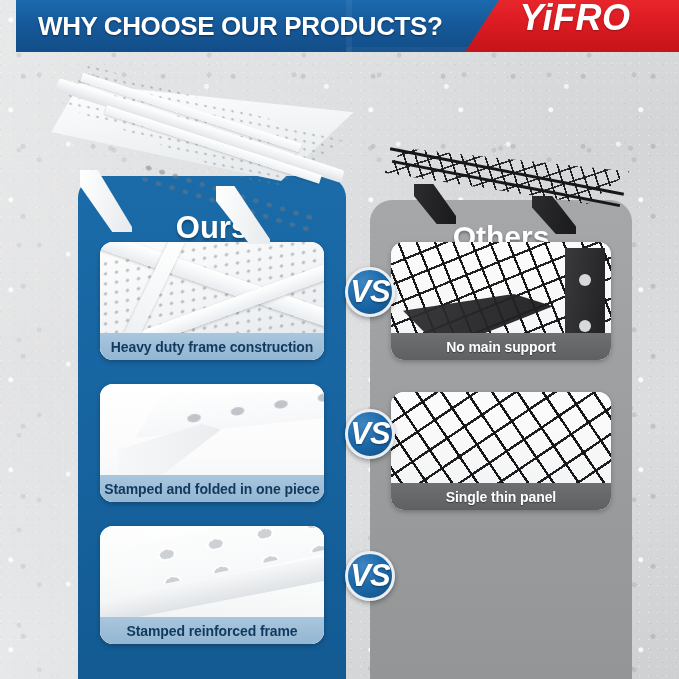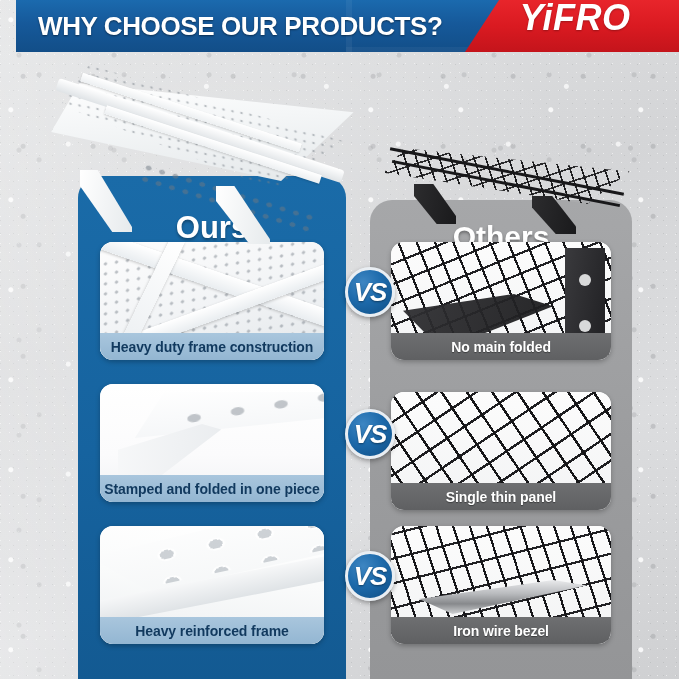--- a/index.html
+++ b/index.html
@@ -125,21 +125,21 @@
   .vs{
     position:absolute; width:50px; height:50px; z-index:30;
     border-radius:50%;
     background:radial-gradient(circle at 34% 28%,#3e86c2 0%,#1d6aab 45%,#0f4e84 100%);
     border:3px solid #e9eef3;
     box-shadow:0 2px 5px rgba(0,0,0,.35);
     display:flex; align-items:center; justify-content:center;
   }
   .vs span{
     color:#fff; font-weight:bold; font-style:italic;
-    font-size:26px; letter-spacing:-1px;
+    font-size:31px; letter-spacing:-1px;
     text-shadow:0 1px 2px rgba(0,0,0,.4);
   }
 
   
   .hero{ position:absolute; z-index:20; }
 
   
   .hero-ours{ left:48px; top:78px; width:315px; height:150px; }
   .ho-deck{
     position:absolute; left:0; top:0; width:315px; height:104px;
@@ -361,53 +361,46 @@
     </div>
     <div class="card-caption cap-ours">Stamped and folded in one piece</div>
   </div>
 
   <div class="card card-ours" style="top:350px">
     <div class="art art-slab">
       <div class="top"></div>
       <div class="edge"></div>
       <div class="dimples"></div>
     </div>
-    <div class="card-caption cap-ours">Heavy reinforced frame</div>
+    <div class="card-caption cap-ours">Stamped reinforced frame</div>
   </div>
 </div>
 
 <div class="panel panel-others">
   <div class="panel-heading heading-others">Others</div>
 
   <div class="card card-others" style="top:42px">
     <div class="art art-wire">
       <div class="grid"></div>
       <div class="plate"></div>
       <div class="post">
         <i class="h1"></i>
         <i class="h2"></i>
       </div>
     </div>
-    <div class="card-caption cap-others">No main folded</div>
+    <div class="card-caption cap-others">No main support</div>
   </div>
 
   <div class="card card-others" style="top:192px">
     <div class="art art-wire art-wire2">
       <div class="grid"></div>
     </div>
     <div class="card-caption cap-others">Single thin panel</div>
   </div>
 
-  <div class="card card-others" style="top:326px">
-    <div class="art art-wire art-wire3">
-      <div class="grid"></div>
-      <div class="bezel"></div>
-    </div>
-    <div class="card-caption cap-others">Iron wire bezel</div>
-  </div>
 </div>
 
 <div class="hero hero-ours">
   <div class="ho-deck"></div>
   <div class="ho-perf"></div>
   <div class="ho-edge"></div>
   <div class="ho-rib r1"></div>
   <div class="ho-rib r2"></div>
   <div class="ho-slots"></div>
   <div class="ho-leg l1"></div>

